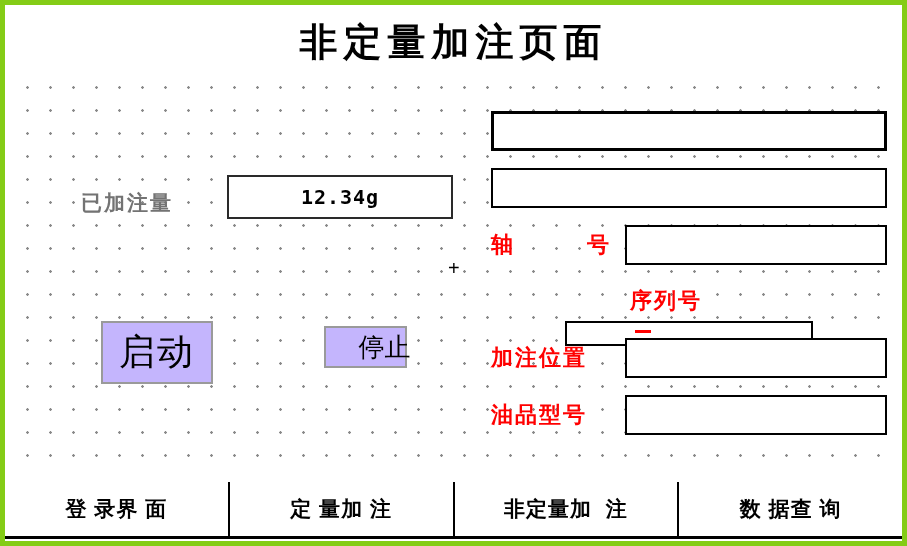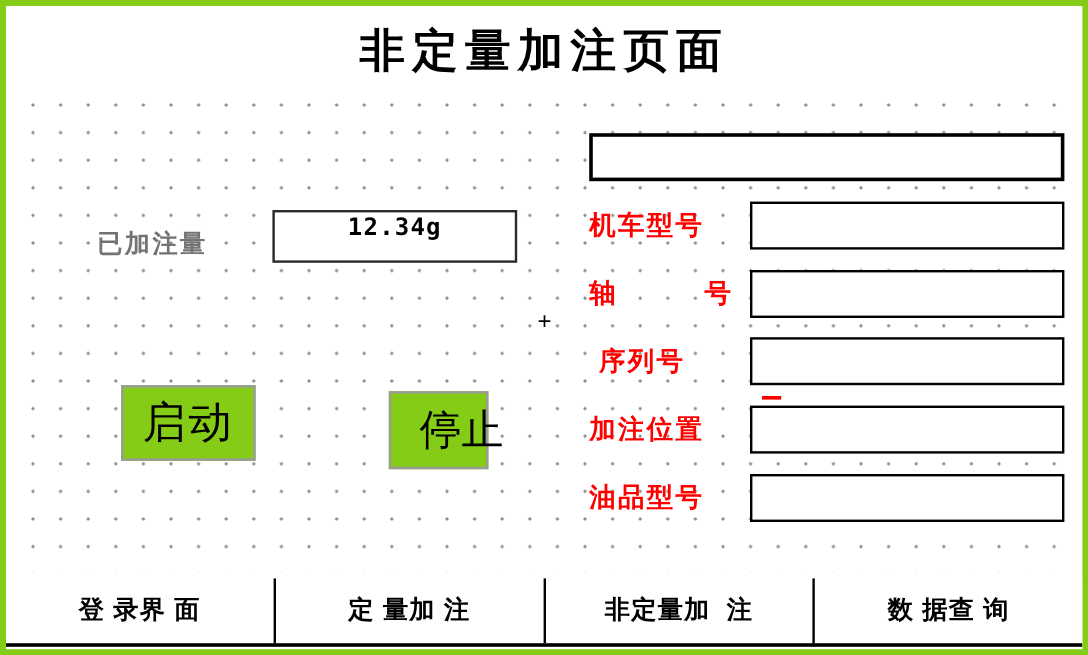--- a/index.html
+++ b/index.html
@@ -23,36 +23,36 @@
     background-size: 23px 23px;
     background-position: 7px 9px;
   }
 
   .filled-label {
     position:absolute; left:76px; top:184px;
     color:#737373; font-weight:bold; font-size:21px; letter-spacing:2px;
     white-space:pre;
   }
   .filled-box {
-    position:absolute; left:222px; top:170px; width:204px; height:44px;
+    position:absolute; left:222px; top:170px; width:226px; height:44px;
     background:#fff; border:2px solid #2a2a2a;
-    display:flex; align-items:flex-start; justify-content:center;
+    display:flex; align-items:center; justify-content:center;
   }
   .filled-value {
     font-family:"DejaVu Sans Mono", monospace;
     font-size:20px; font-weight:bold; color:#000; letter-spacing:1px;
   }
 
   .btn {
-    position:absolute; background:#84cc16; border:2px solid #9a9a9a;
+    position:absolute; background:#c4b5fd; border:2px solid #9a9a9a;
     color:#000; display:flex; align-items:center; justify-content:center;
     font-family:Liberation Serif, serif; cursor:pointer; white-space:pre;
   }
   .btn-start { left:96px; top:316px; width:112px; height:63px; font-size:36px; letter-spacing:2px; }
-  .btn-stop  { left:319px; top:321px; width:83px; height:65px; font-size:35px;padding-left:38px; }
+  .btn-stop  { left:319px; top:321px; width:83px; height:42px; font-size:26px;padding-left:38px; }
 
   .crosshair {
     position:absolute; left:443px; top:252px;
     font-size:20px; color:#000; font-weight:normal;
   }
 
   .frow {
     position:absolute; left:486px; width:396px; height:40px;
     display:flex; align-items:center;
   }
@@ -60,21 +60,21 @@
     flex:none; width:134px; color:#ff0000; font-weight:bold;
     font-size:22px; letter-spacing:2px; white-space:pre; line-height:40px;
   }
   .frow .fbox {
     flex:1; height:40px; background:#fff; border:2px solid #000;
     font-size:18px; padding:0 6px; outline:none; color:#000;
     font-family:"Liberation Sans", sans-serif;
   }
   .frow .fbox.thick { border-width:3px; }
   .r0 { top:106px; } .r1 { top:163px; } .r2 { top:220px; }
-  .r3 { top:276px; } .r4 { top:333px; } .r5 { top:390px; }
+  .r3 { top:276px;flex-direction:column; } .r4 { top:333px; } .r5 { top:390px; }
 
   .red-mark {
     position:absolute; left:630px; top:325px; width:16px; height:3px;
     background:#ff0000;
   }
 
   .nav {
     position:absolute; left:0; right:0; bottom:5px; height:54px;
     display:flex; background:#fff;
   }
@@ -109,21 +109,20 @@
   <button class="btn btn-start">启动</button>
   <button class="btn btn-stop">停止</button>
 
   <div class="crosshair">+</div>
 
   <div class="frow r0">
     <input class="fbox thick" type="text" value="" style="">
   </div>
 
   <div class="frow r1">
-    <span class="flabel">机车型号</span>
     <input class="fbox" type="text" value="" style="">
   </div>
 
   <div class="frow r2">
     <span class="flabel">轴　　　号</span>
     <input class="fbox" type="text" value="" style="">
   </div>
 
   <div class="frow r3">
     <span class="flabel"> 序列号</span>

